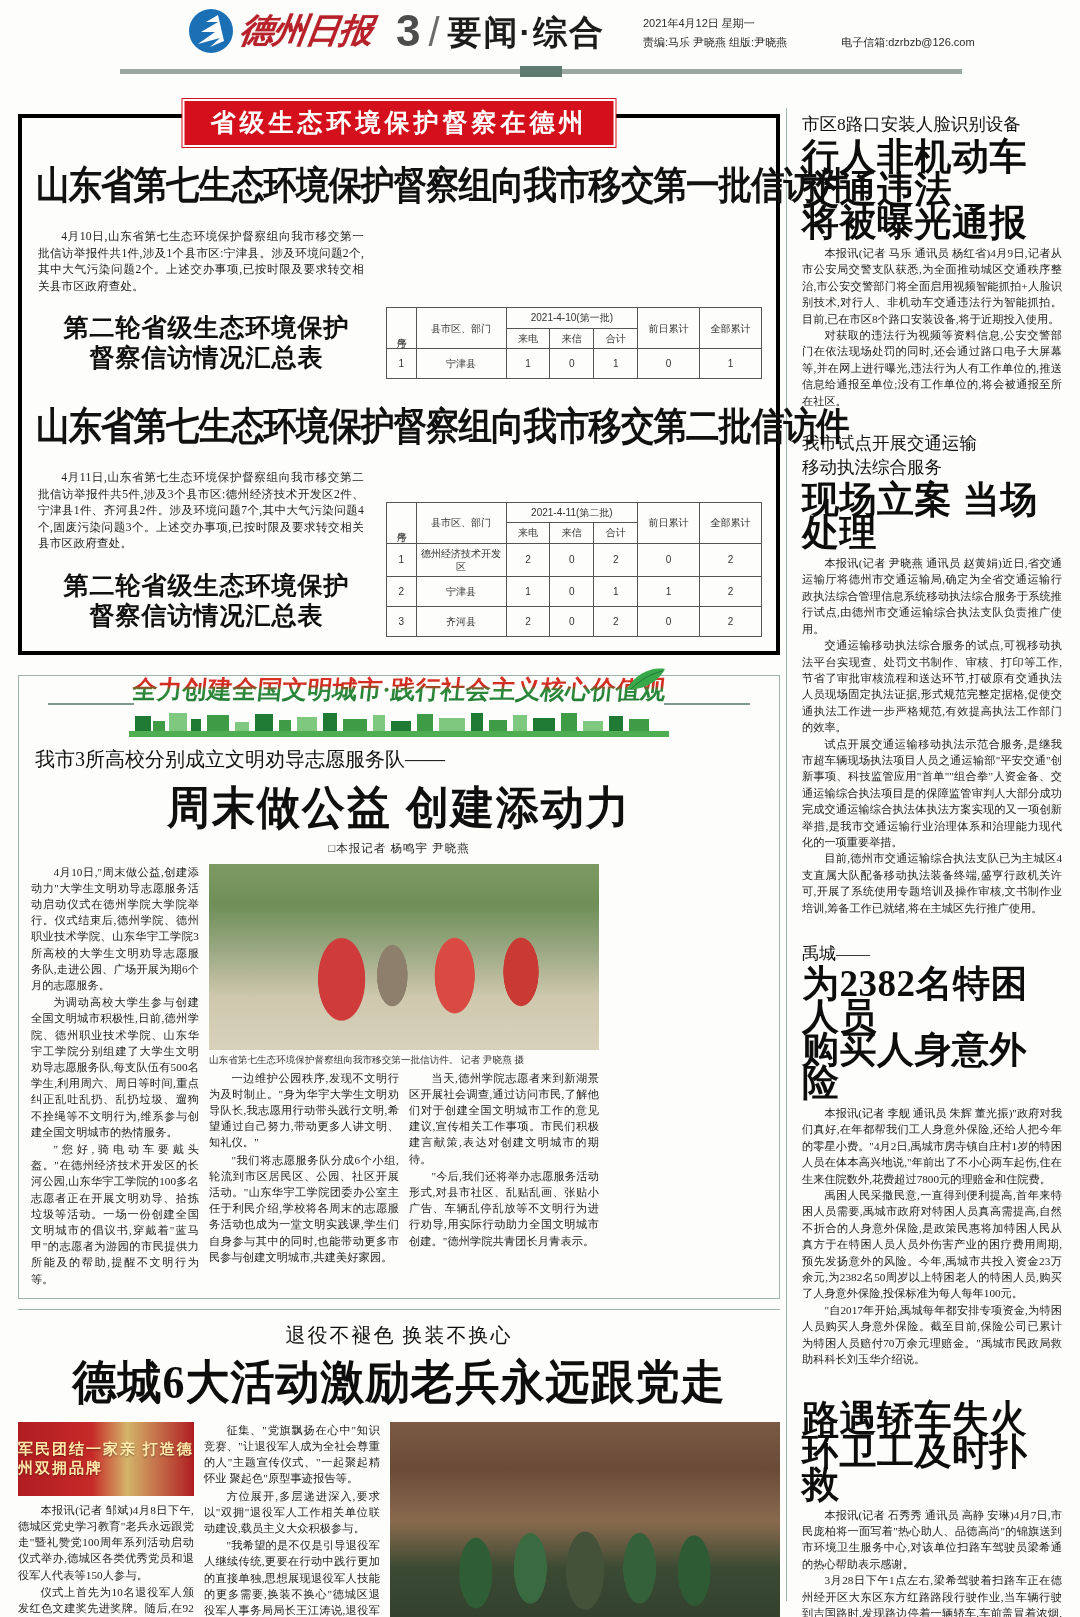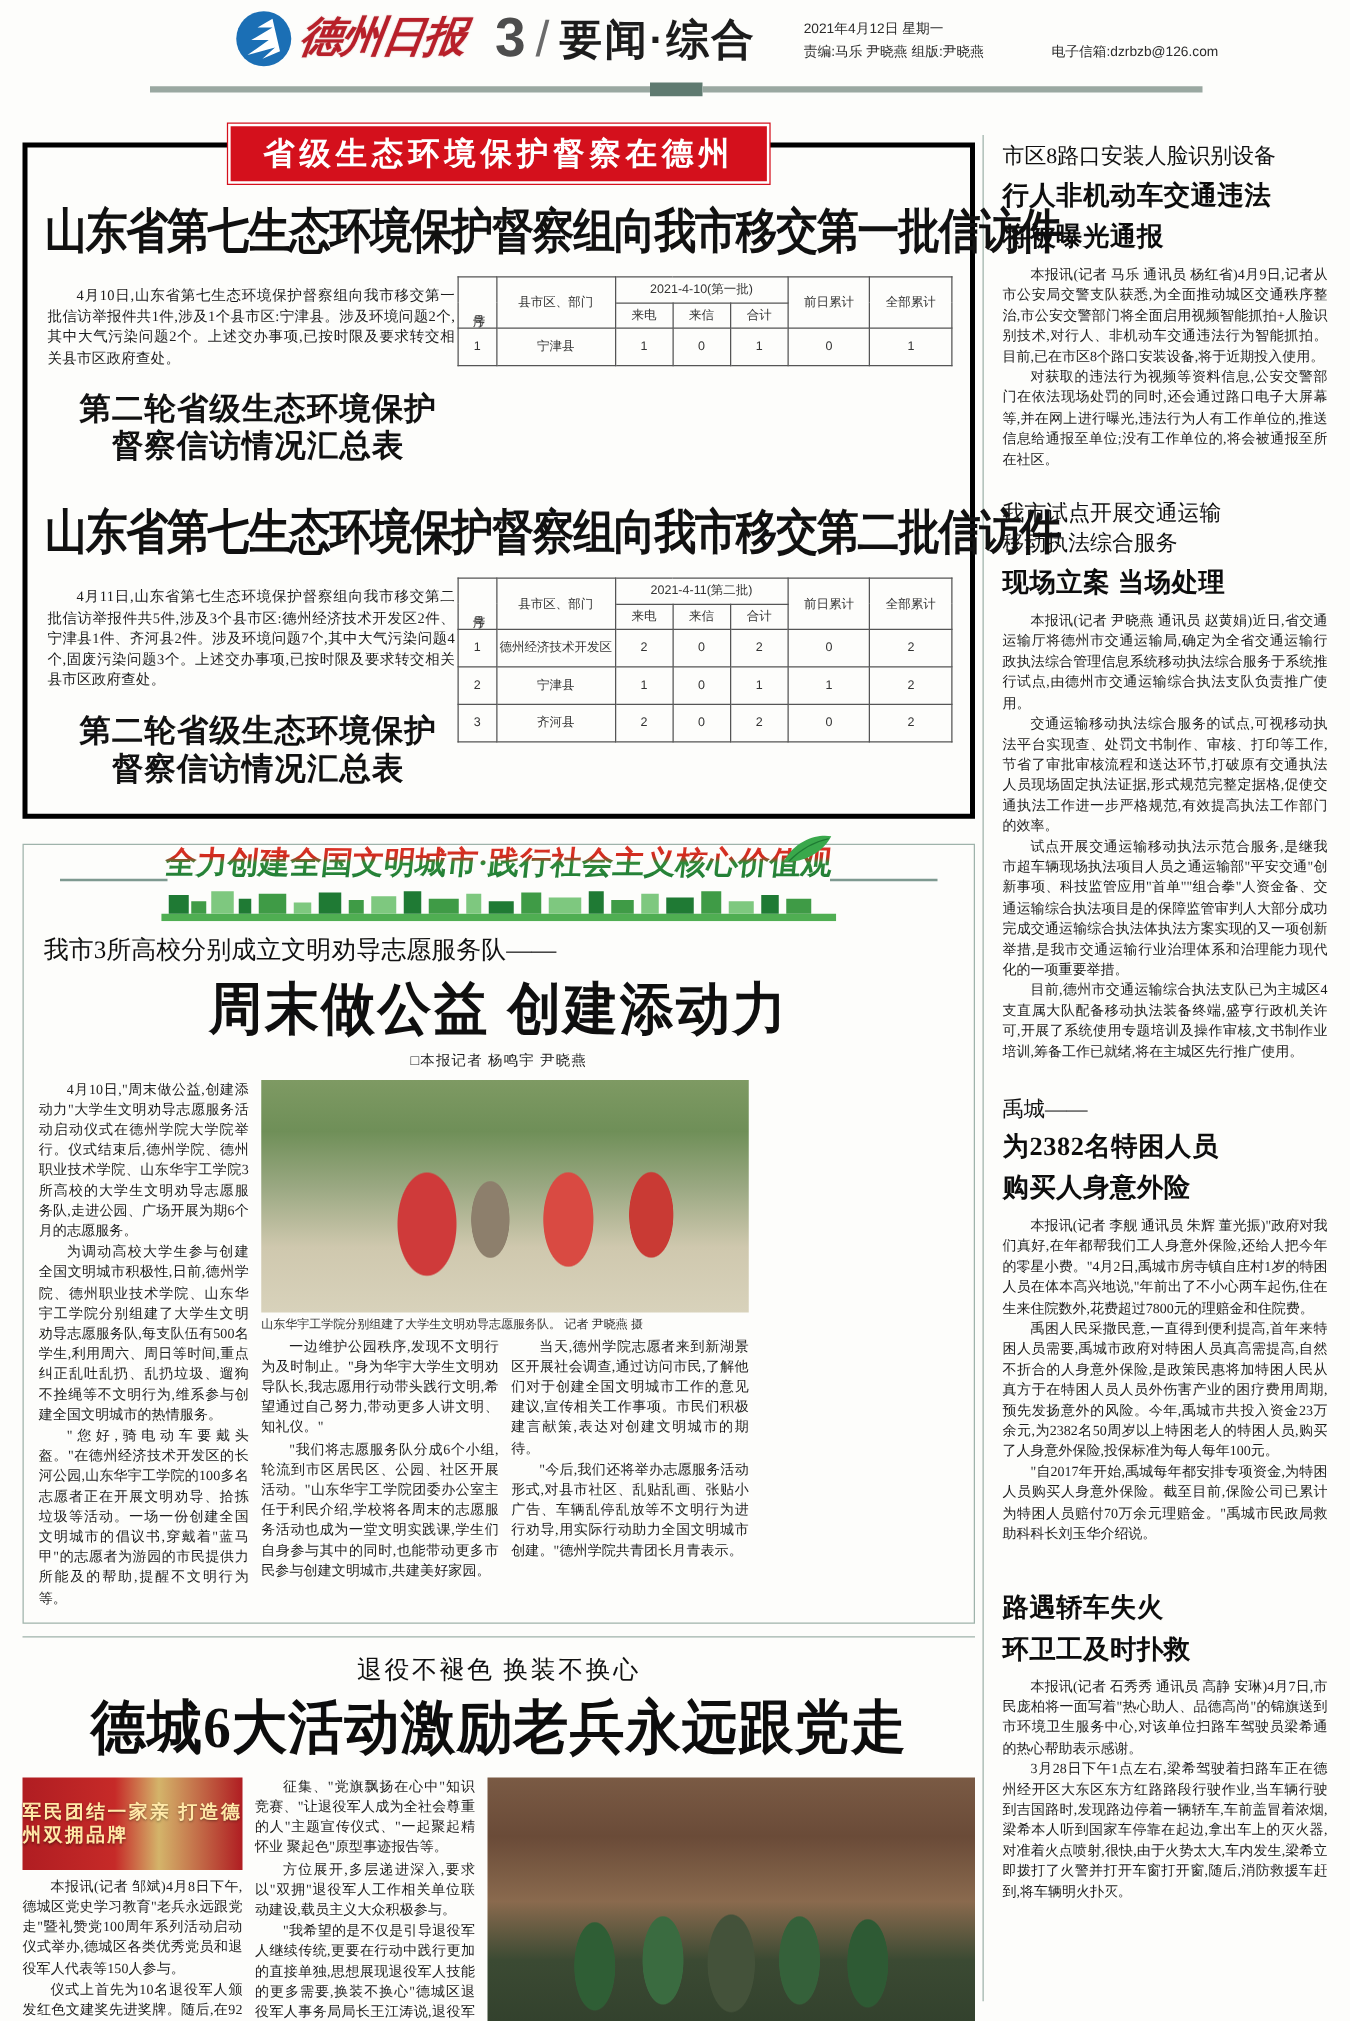--- a/index.html
+++ b/index.html
@@ -114,21 +114,21 @@
     font-weight:bold;
     font-size:33.5px;
     letter-spacing:-1px;
     text-align:center;
     color:#111;
     margin:16px 0 10px 0;
     white-space:nowrap;
     transform:scaleY(1.14);
     transform-origin:center top;
   }
-  .env-row{display:flex;gap:0;align-items:flex-start;}
+  .env-row{display:flex;gap:20px;align-items:flex-end;}
   .env-left{width:330px;}
   .env-para{
     font-size:11.6px;
     line-height:16.5px;
     text-align:justify;
     color:#1c1c1c;
     text-indent:2em;
     margin:14px 2px 0 2px;
     letter-spacing:.2px;
   }
@@ -294,21 +294,21 @@
 
   
   .r-kicker{
     font-size:17.5px;color:#111;letter-spacing:0px;
     font-family:"Liberation Serif",serif;
     margin:20px 0 4px 0;
   }
   .r-head{
     font-family:"Liberation Sans",sans-serif;
     font-weight:bold;
-    font-size:21px;
+    font-size:37px;
     line-height:33px;
     color:#0d0d0d;
     letter-spacing:.5px;
     margin:0 0 6px 0;
   }
   .r-head.serif{font-family:"Liberation Serif",serif;}
   .r-p{
     font-size:11.2px;
     line-height:16.4px;
     text-align:justify;
@@ -541,21 +541,21 @@
 
         <div class="civ-cols">
           <div class="civ-c1">
             <p class="news-p">4月10日,"周末做公益,创建添动力"大学生文明劝导志愿服务活动启动仪式在德州学院大学院举行。仪式结束后,德州学院、德州职业技术学院、山东华宇工学院3所高校的大学生文明劝导志愿服务队,走进公园、广场开展为期6个月的志愿服务。</p>
             <p class="news-p">为调动高校大学生参与创建全国文明城市积极性,日前,德州学院、德州职业技术学院、山东华宇工学院分别组建了大学生文明劝导志愿服务队,每支队伍有500名学生,利用周六、周日等时间,重点纠正乱吐乱扔、乱扔垃圾、遛狗不拴绳等不文明行为,维系参与创建全国文明城市的热情服务。</p>
             <p class="news-p">"您好,骑电动车要戴头盔。"在德州经济技术开发区的长河公园,山东华宇工学院的100多名志愿者正在开展文明劝导、拾拣垃圾等活动。一场一份创建全国文明城市的倡议书,穿戴着"蓝马甲"的志愿者为游园的市民提供力所能及的帮助,提醒不文明行为等。</p>
           </div>
 
           <div class="civ-cmid">
             <div class="photo img-volunteers"></div>
-            <div class="ph-caption">山东华宇工学院分别组建了大学生文明劝导志愿服务队。 记者 尹晓燕 摄</div>
+            <div class="ph-caption">山东省第七生态环境保护督察组向我市移交第一批信访件。 记者 尹晓燕 摄</div>
             <div class="civ-subcols">
               <div>
                 <p class="news-p">一边维护公园秩序,发现不文明行为及时制止。"身为华宇大学生文明劝导队长,我志愿用行动带头践行文明,希望通过自己努力,带动更多人讲文明、知礼仪。"</p>
                 <p class="news-p">"我们将志愿服务队分成6个小组,轮流到市区居民区、公园、社区开展活动。"山东华宇工学院团委办公室主任于利民介绍,学校将各周末的志愿服务活动也成为一堂文明实践课,学生们自身参与其中的同时,也能带动更多市民参与创建文明城市,共建美好家园。</p>
               </div>
               <div>
                 <p class="news-p">当天,德州学院志愿者来到新湖景区开展社会调查,通过访问市民,了解他们对于创建全国文明城市工作的意见建议,宣传相关工作事项。市民们积极建言献策,表达对创建文明城市的期待。</p>
                 <p class="news-p">"今后,我们还将举办志愿服务活动形式,对县市社区、乱贴乱画、张贴小广告、车辆乱停乱放等不文明行为进行劝导,用实际行动助力全国文明城市创建。"德州学院共青团长月青表示。</p>
               </div>
             </div>

